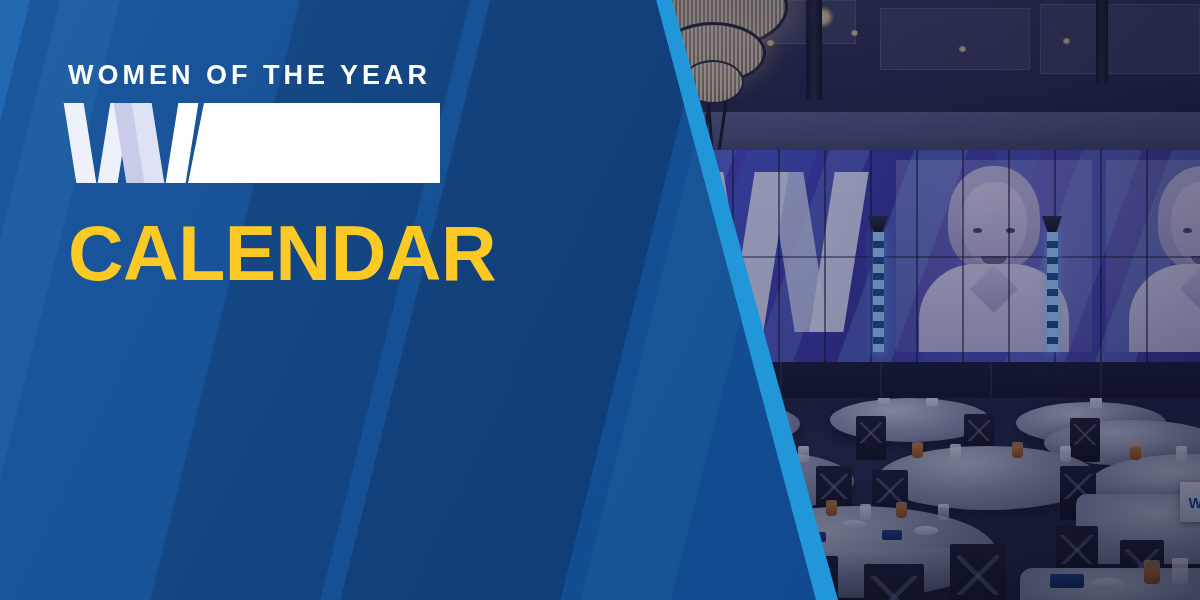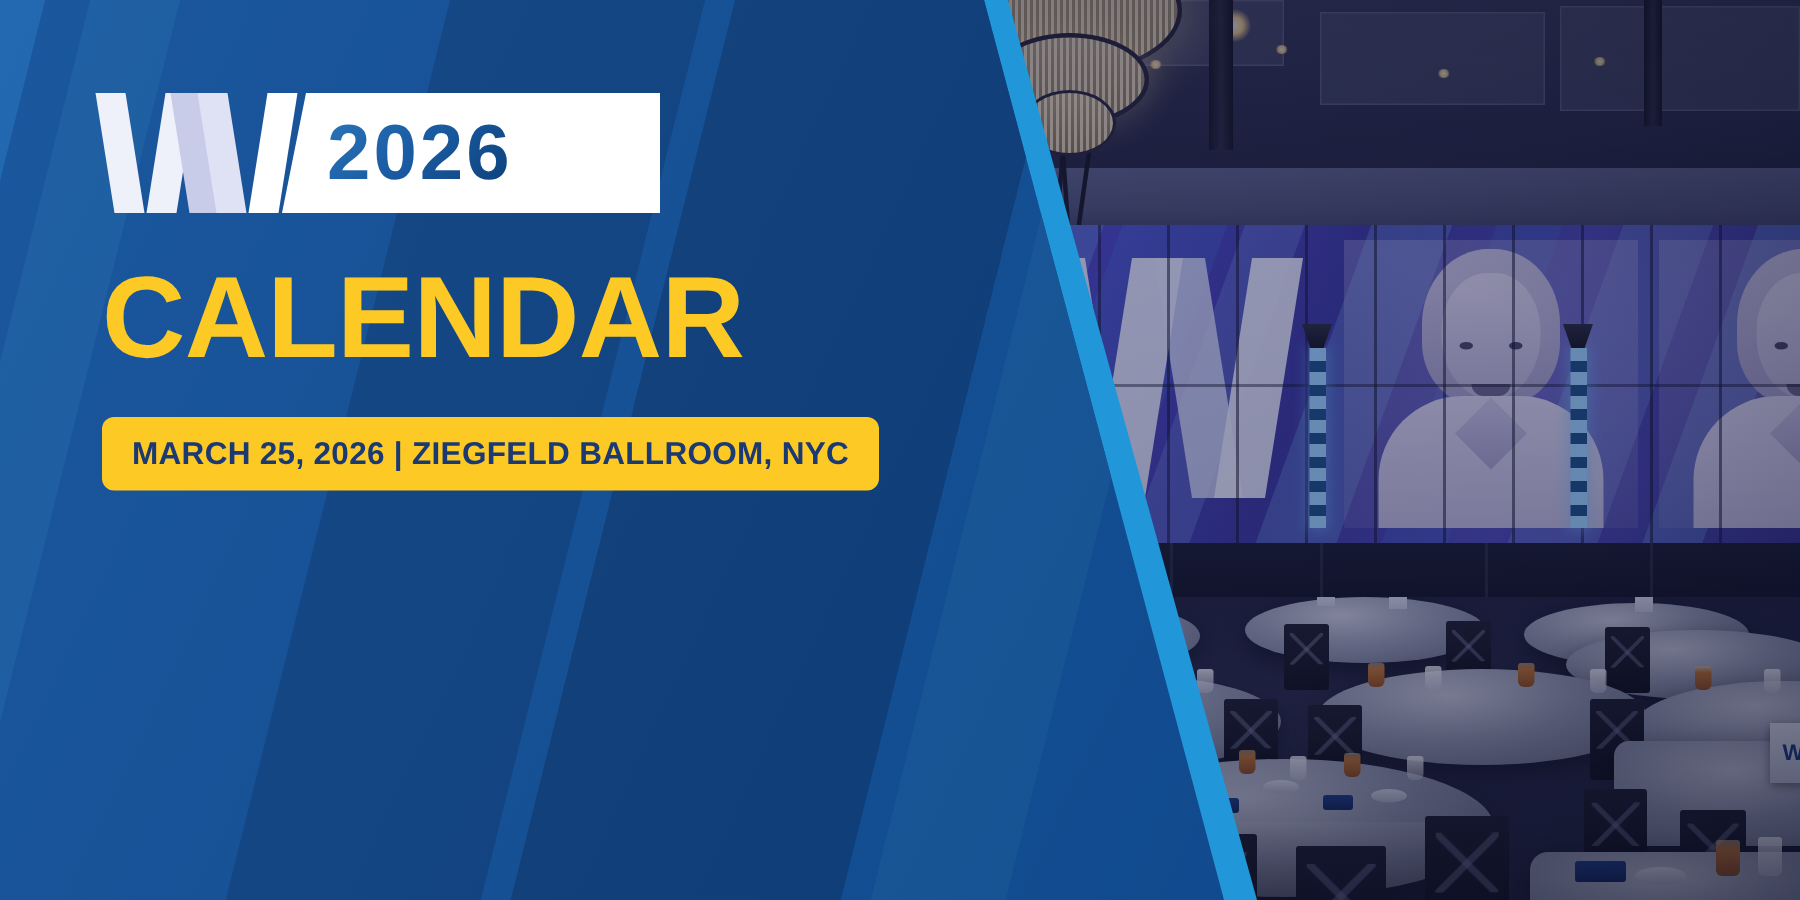--- a/index.html
+++ b/index.html
@@ -521,34 +521,33 @@
     <div class="stripe" style="left:-60px;width:120px;background:#1761ae;"></div>
     <div class="stripe" style="left:90px;width:60px;background:#14589f;"></div>
     <div class="stripe" style="left:330px;width:170px;background:#0c4183;"></div>
     <div class="stripe" style="left:520px;width:220px;background:#0b3d7c;"></div>
     <div class="stripe" style="left:760px;width:90px;background:#13569c;"></div>
     <div class="panel-shade"></div>
   </div>
 
   <div class="content">
 
+    <div class="kicker">WOMEN OF THE YEAR</div>
 
     <div class="lockup">
       <div class="lockup-box"></div>
       <div class="wmark">
         <div class="wstroke a"></div>
         <div class="wstroke b"></div>
         <div class="woverlap"></div>
         <div class="wstroke c"></div>
         <div class="wstroke d"></div>
       </div>
-      <div class="year">2026</div>
     </div>
 
     <div class="headline">
       <span class="l2">CALENDAR</span>
     </div>
 
-    <div class="badge">MARCH 25, 2026 | ZIEGFELD BALLROOM, NYC</div>
 
   </div>
 
 </div>
 
 </body></html>

